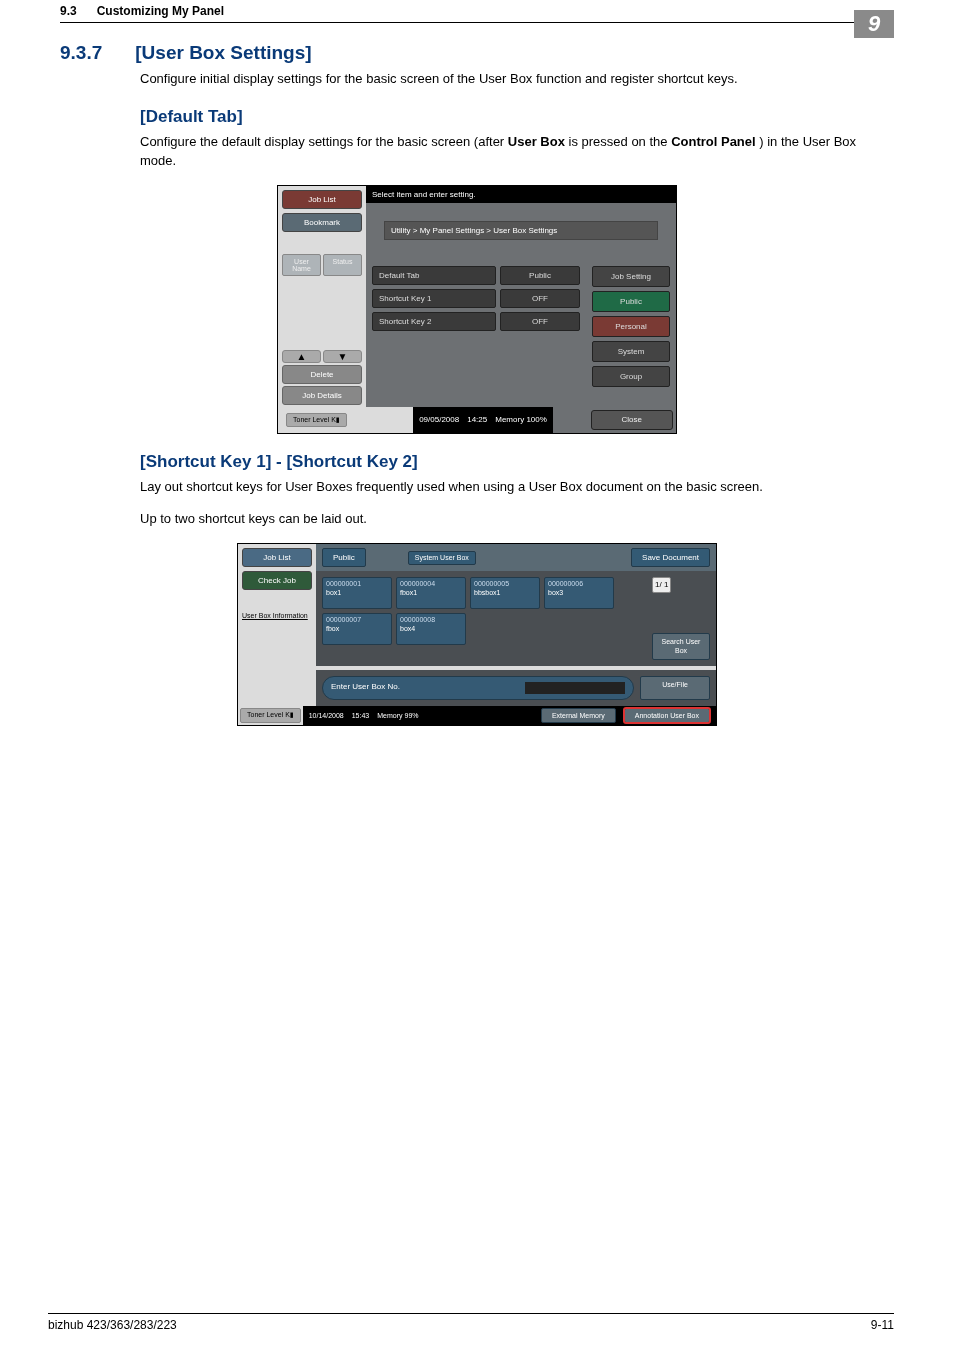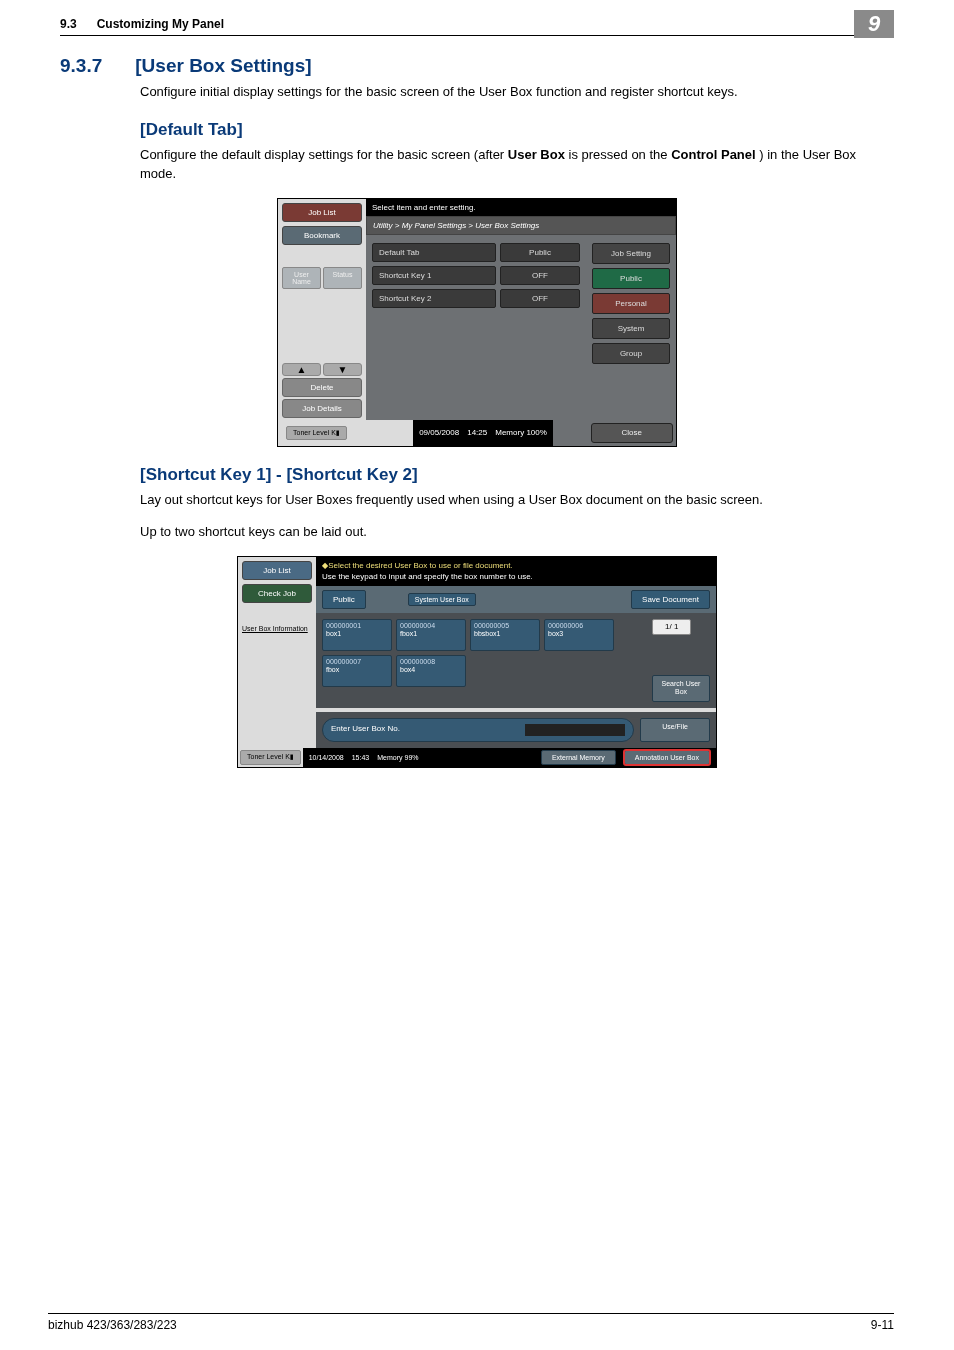--- a/index.html
+++ b/index.html
@@ -9,21 +9,21 @@
     background: #fff;
     color: #000;
     width: 954px;
     min-height: 1350px;
     position: relative;
     padding: 0 60px 40px 60px;
   }
 
   .topline {
     display: flex; align-items: flex-start; gap: 20px;
-    padding-top: 17px; padding-bottom: 4px;
+    padding-top: 4px; padding-bottom: 4px;
     border-bottom: 1px solid #000;
   }
   .topline .sec { font-weight: bold; font-size: 12px; }
   .topline .secname { font-weight: bold; font-size: 12px; }
   .chip9 {
     position: absolute; right: 60px; top: 10px;
     width: 40px; height: 28px;
     background: #8a8a8a;
     display: flex; align-items: center; justify-content: center;
     font-size: 22px; font-weight: bold; font-style: italic;
@@ -43,21 +43,21 @@
     font-size: 13px; line-height: 1.45;
     margin: 4px 0 14px 0; padding-left: 80px;
   }
 
   
   .dev1 { width: 400px; margin: 0 auto; background:#dcdcdc; border:1px solid #000; }
   .dev1 .inner { display:flex; }
   .dev1 .side { width: 88px; }
   .dev1 .main { flex:1; background:#6d7073; color:#fff; display:flex; flex-direction:column; }
   .dev1 .msg { background:#000; color:#fff; font-size:8px; padding:4px 6px; }
-  .dev1 .crumb { background:#555; color:#fff; font-size:8px; padding:4px 6px; margin:0; border:1px solid #444;font-style:italic; }
+  .dev1 .crumb { background:#555; color:#fff; font-size:8px; padding:4px 6px; margin:18px; border:1px solid #444; }
   .dev1 .rows { display:flex; }
   .dev1 .left { flex:1; padding:4px 6px; }
   .dev1 .right { width:90px; padding:4px 6px; }
   .kv { display:flex; margin:4px 0; }
   .kv .k { flex:1; background:#3a3a3a; color:#ddd; font-size:8px; padding:4px 6px; border:1px solid #222; border-radius:2px; }
   .kv .v { width:80px; background:#3a3a3a; color:#ddd; font-size:8px; padding:4px 6px; border:1px solid #222; border-radius:2px; margin-left:4px; text-align:center; }
   .rbtn { background:#444; color:#ddd; font-size:8px; padding:5px 0; border:1px solid #222; border-radius:2px; margin:4px 0; text-align:center; }
   .rbtn.sel { background:#1f6a46; }
   .rbtn.red { background:#7a3a34; }
   .sideTab { background:#5a6a74; color:#fff; font-size:8px; padding:4px 6px; margin:4px; border:1px solid #444; border-radius:3px; text-align:center; }
@@ -80,21 +80,21 @@
   .dev2 .main { flex:1; display:flex; flex-direction:column; }
   .dev2 .msg { background:#000; color:#efdf7a; font-size:8px; padding:4px 6px; line-height:1.3; }
   .topTabs { display:flex; background:#5a6a74; padding:4px 6px; gap:42px; align-items:center; }
   .ttab { background:#335a74; color:#fff; font-size:8px; padding:4px 10px; border:1px solid #223a4a; border-radius:2px; }
   .ttab.mini { font-size:7px; padding:2px 6px; line-height:1.1; }
   .ttab.save { margin-left:auto; }
   .panel2 { background:#4a4e52; padding:6px; flex:1; display:flex; gap:6px; position:relative; }
   .boxgrid { display:grid; grid-template-columns: repeat(4, 70px); grid-auto-rows:32px; gap:4px; }
   .ubox { background:#355a74; font-size:7px; color:#fff; padding:2px 3px; border:1px solid #223a4a; border-radius:2px; line-height:1.2; }
   .ubox .id { display:block; color:#cde; }
-  .pagectr { background:#eee; color:#000; font-size:8px; padding:2px 12px; border:1px solid #888; border-radius:2px; height:16px; align-self:flex-start; }
+  .pagectr { background:#eee; color:#000; font-size:8px; padding:2px 2px; border:1px solid #888; border-radius:2px; height:16px; align-self:flex-start; }
   .sidebtn { background:#5a6a74; color:#fff; font-size:7px; padding:4px; border:1px solid #223a4a; border-radius:2px; text-align:center; line-height:1.2; width:58px; }
   .enterbar { display:flex; background:#4a4e52; padding:6px; gap:6px; margin-top:4px; }
   .enterL { flex:1; background:#355a74; color:#fff; font-size:8px; padding:5px 8px; border:1px solid #223a4a; border-radius:12px; display:flex; }
   .enterL .box { background:#222; margin-left:auto; width:100px; height:12px; }
   .statusbar2 { display:flex; }
   .statusbar2 .leftp { font-size:7px; background:#aaa; padding:2px 6px; border:1px solid #888; border-radius:2px; margin:2px; color:#000; }
   .statusbar2 .black { background:#000; color:#fff; font-size:7px; padding:2px 6px; display:flex; gap:8px; align-items:center; flex:1; }
   .pill { background:#5a6a74; color:#fff; font-size:7px; padding:3px 10px; border:1px solid #223a4a; border-radius:2px; }
   .red-outline { outline: 2px solid #d33; outline-offset: -1px; }
 
@@ -199,24 +199,20 @@
 
 <div class="dev2">
   <div class="inner">
     <div class="side">
       <div class="sideTab" style="background:#4a6a84">Job List</div>
       <div class="sideTab" style="background:#2f5a3a">Check Job</div>
       <div style="height:14px"></div>
       <div class="sideList">User Box Information</div>
     </div>
     <div class="main">
-      <div class="msg">
-        <span style="color:#efdf7a">◆</span><span>Select the desired User Box to use or file document.</span><br>
-        <span style="color:#fff">Use the keypad to input and specify the box number to use.</span>
-      </div>
       <div class="topTabs">
         <div class="ttab">Public</div>
         <div class="ttab mini">System User Box</div>
         <div class="ttab save">Save Document</div>
       </div>
       <div class="panel2">
         <div class="boxgrid">
           <div class="ubox"><span class="id">000000001</span><span>box1</span></div>
           <div class="ubox"><span class="id">000000004</span><span>fbox1</span></div>
           <div class="ubox"><span class="id">000000005</span><span>bbsbox1</span></div>

